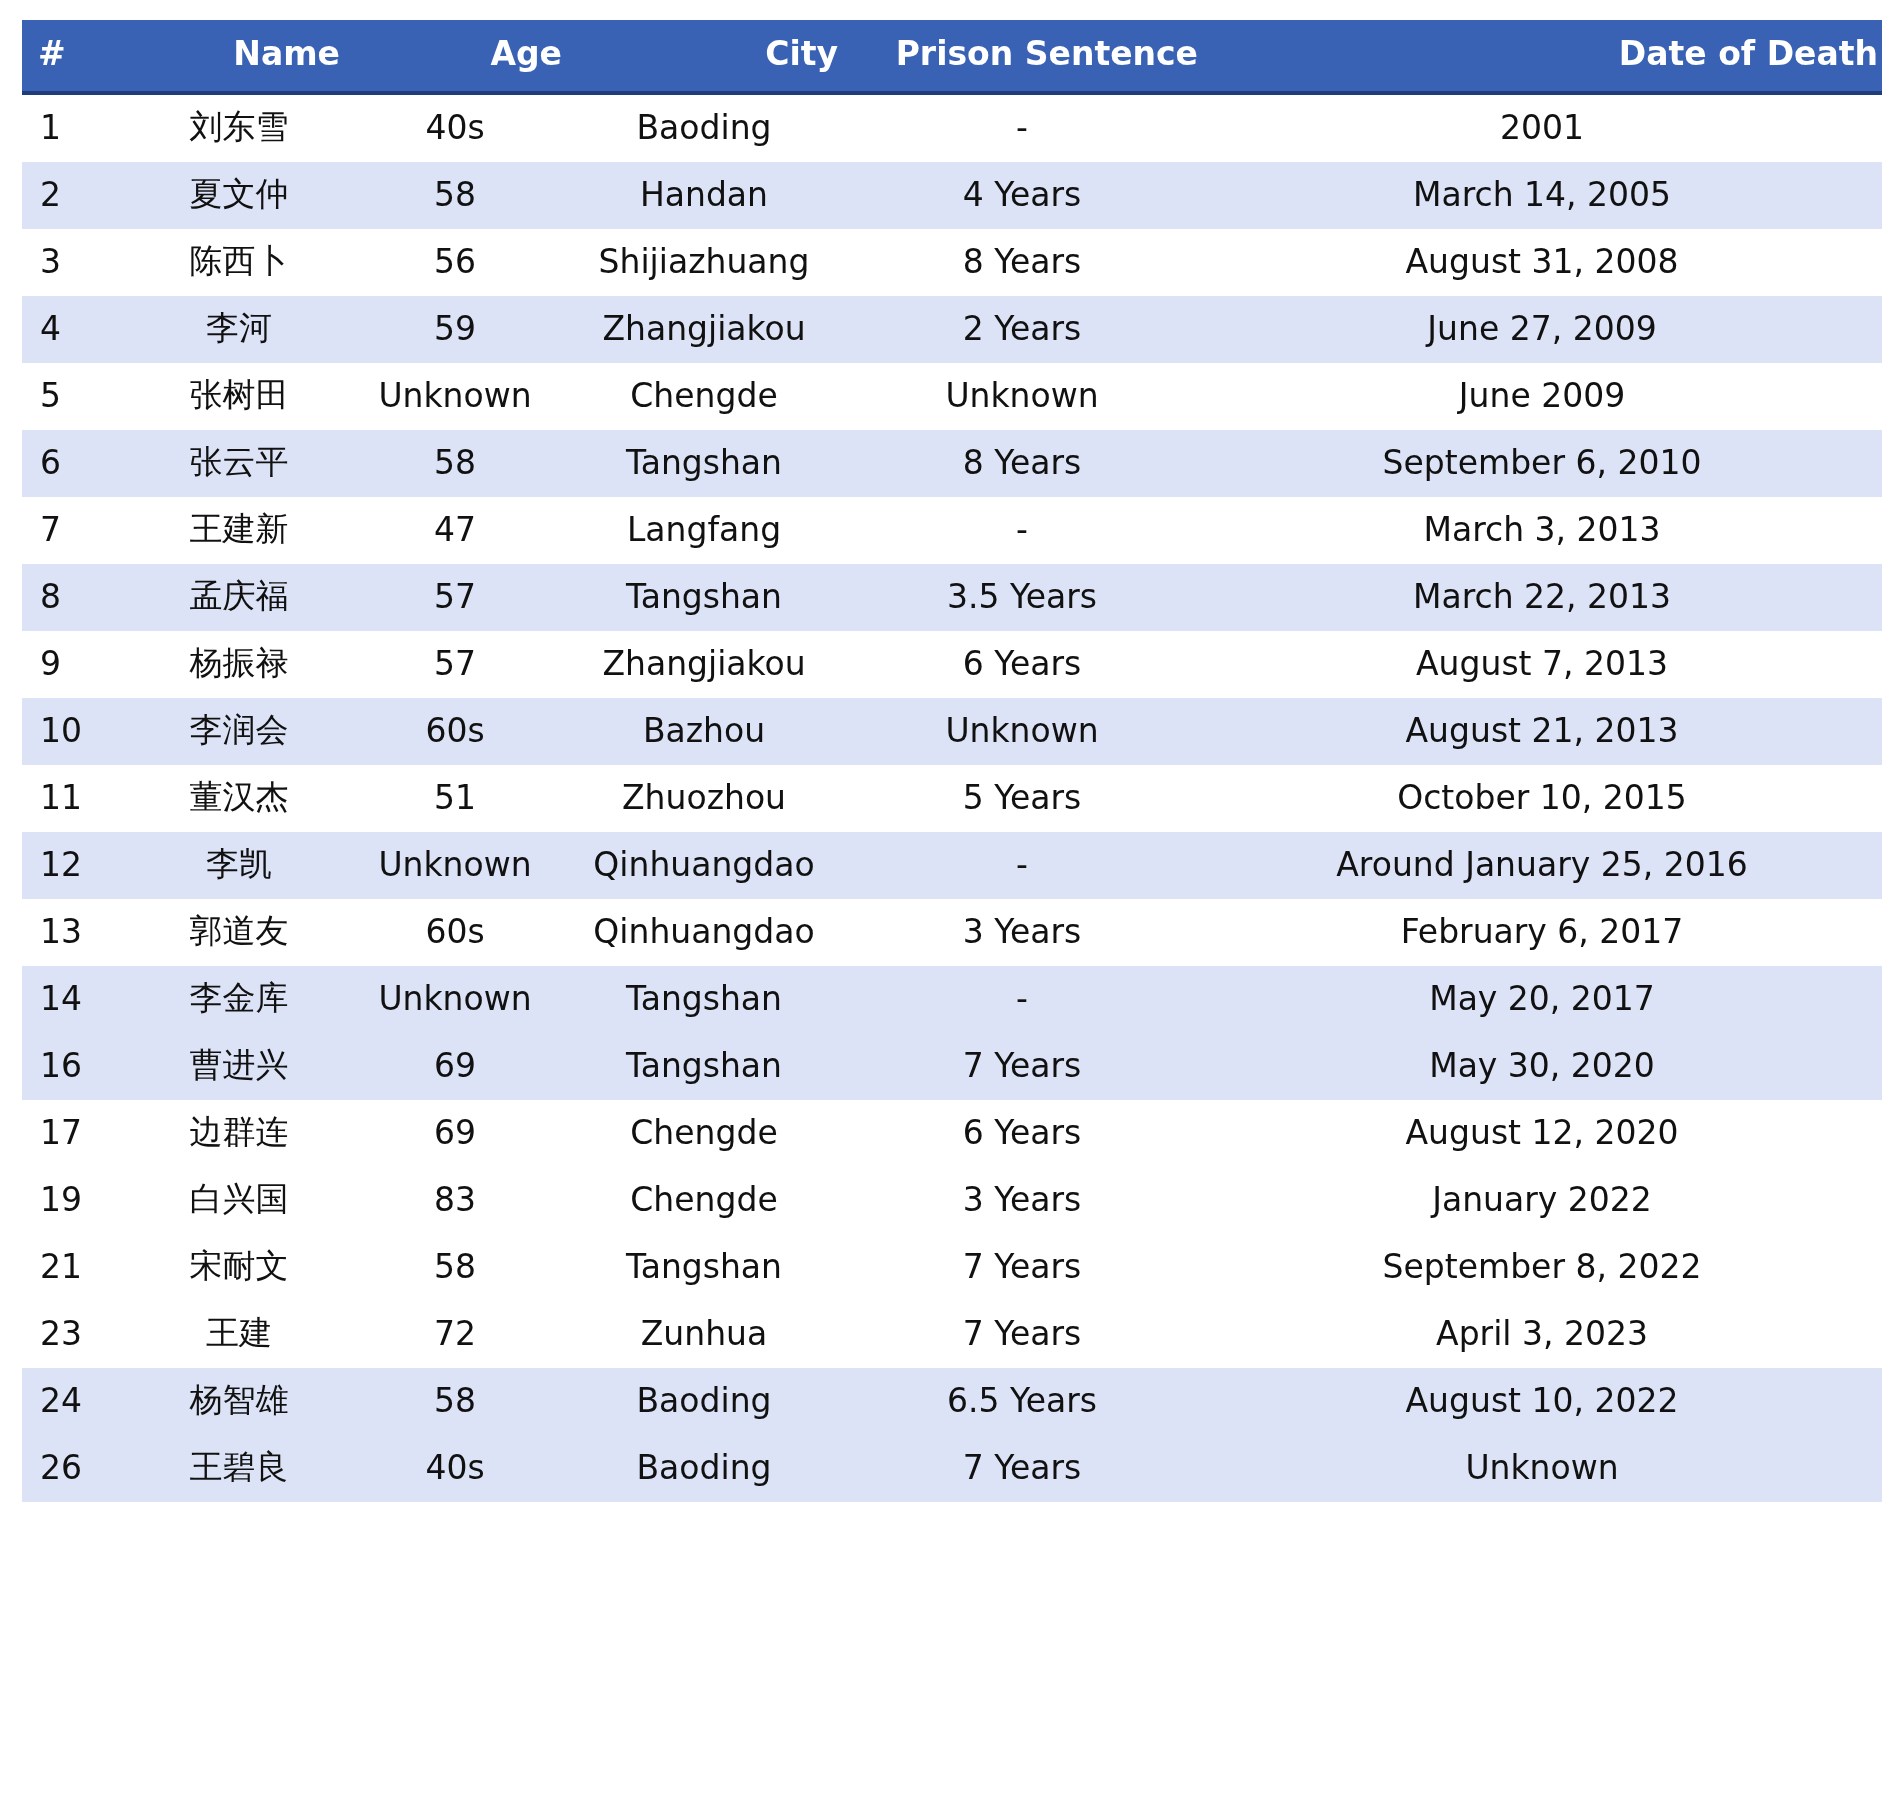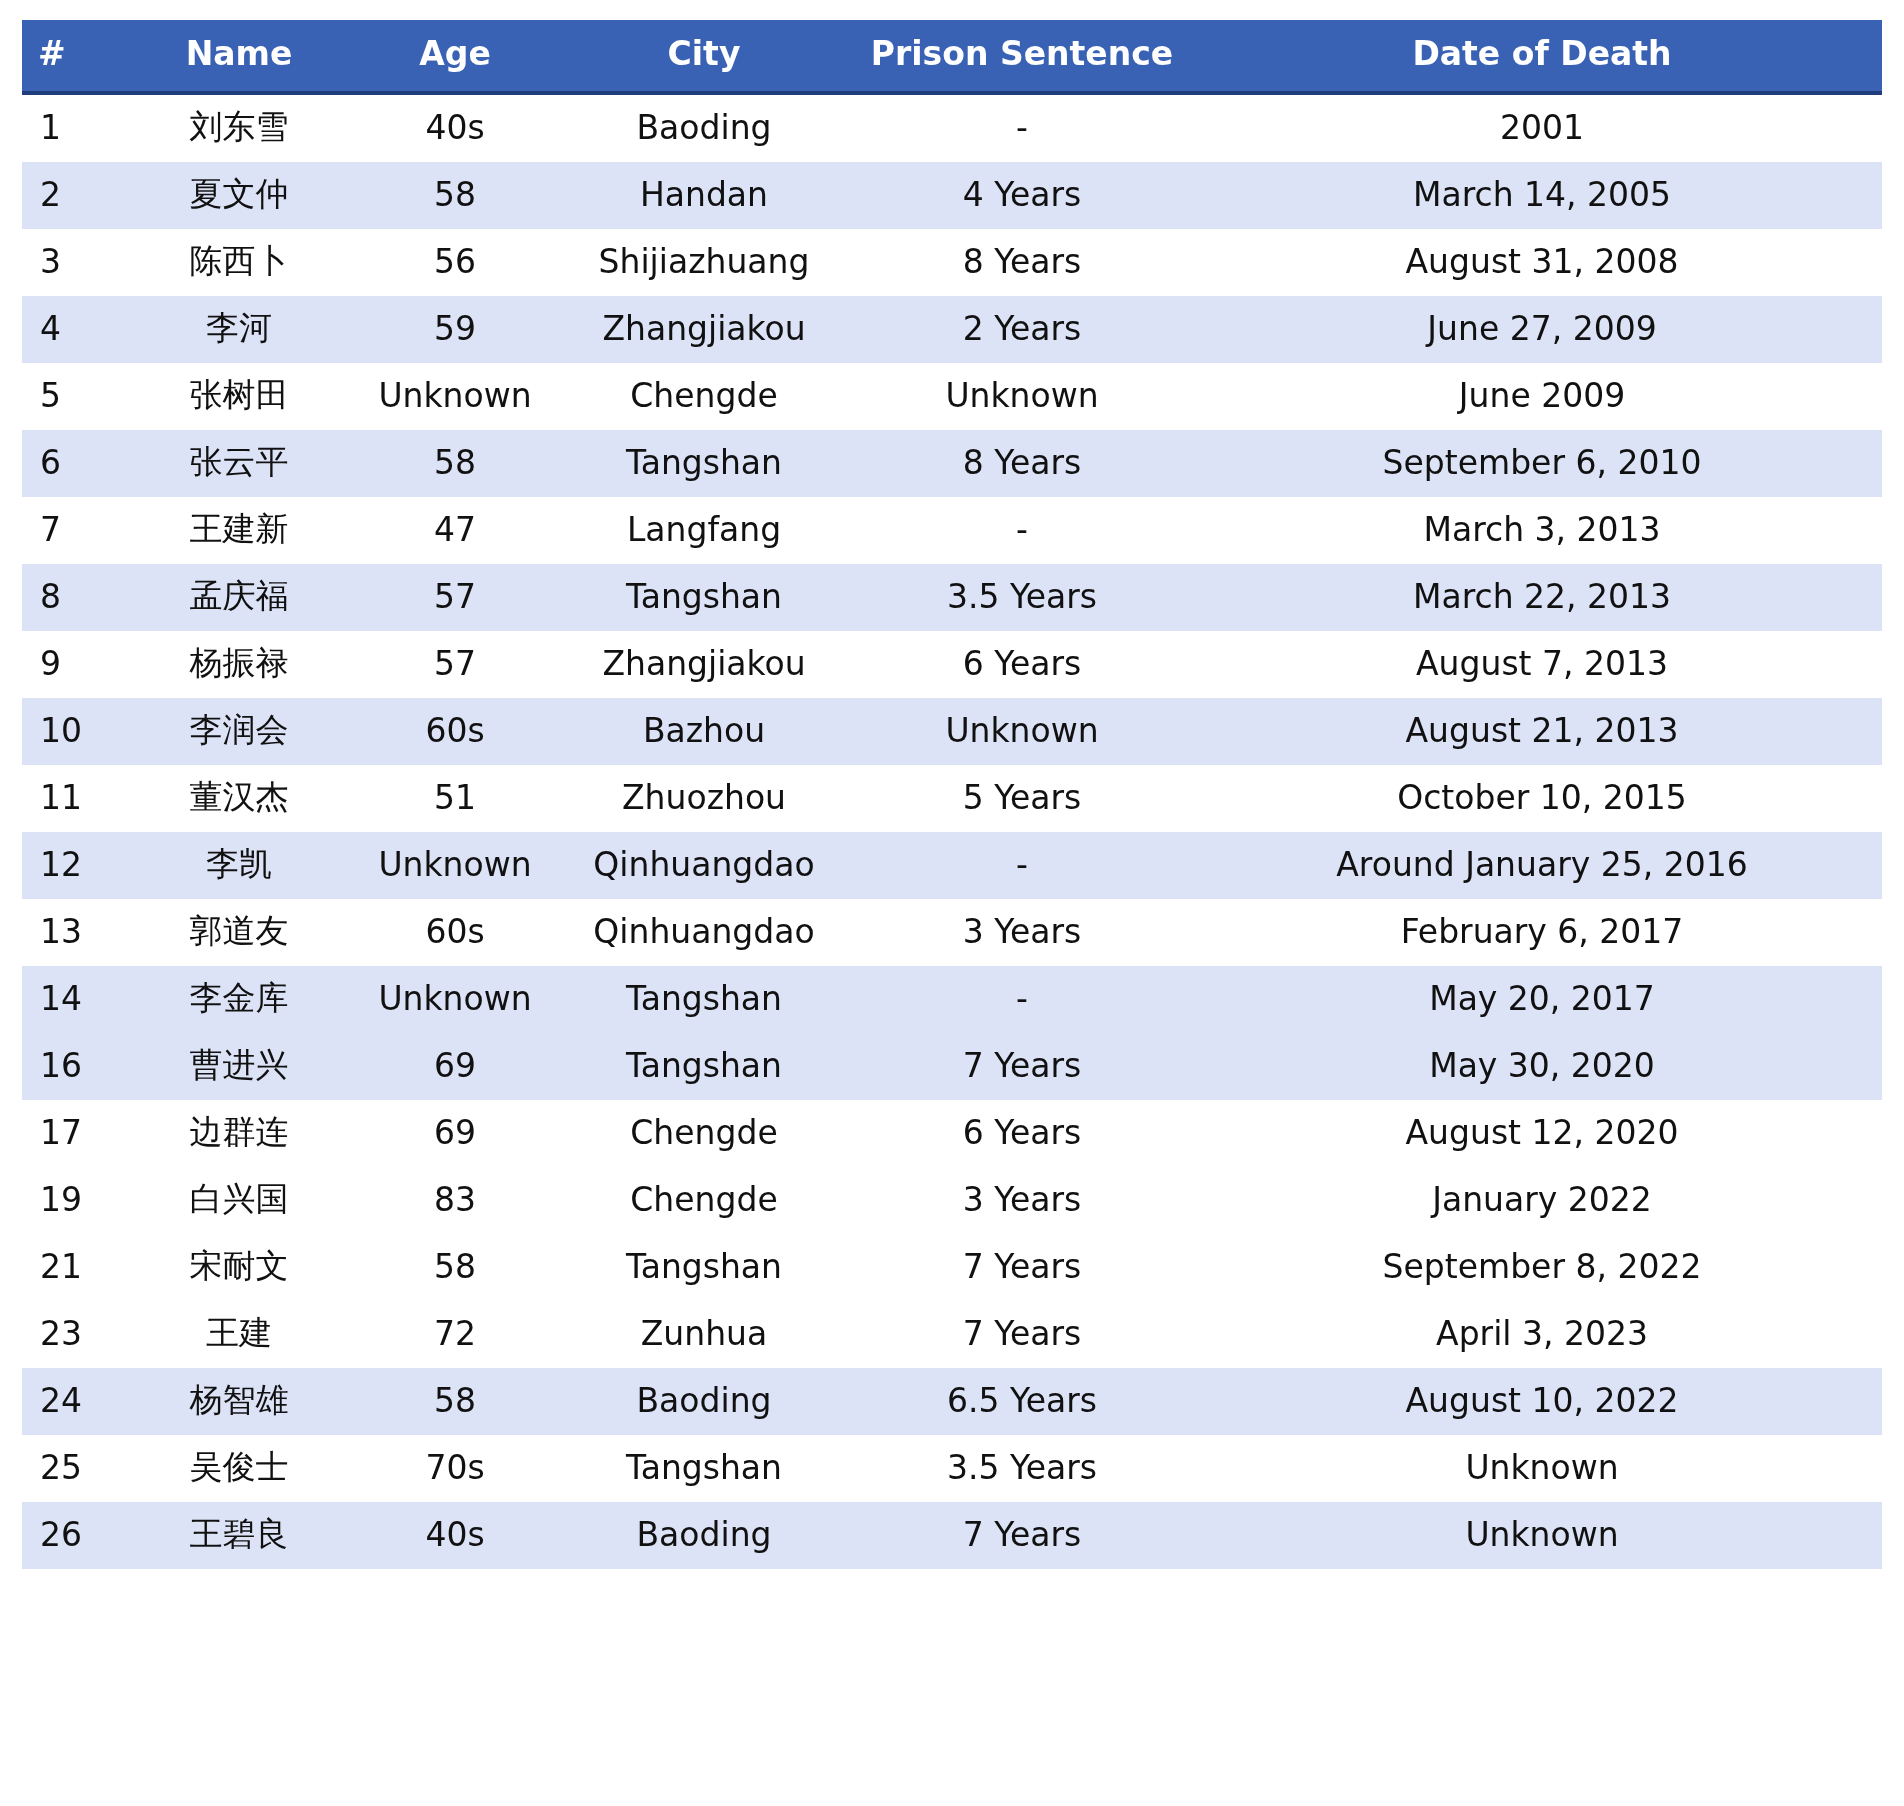--- a/index.html
+++ b/index.html
@@ -22,21 +22,21 @@
     width: 1860px;
     border-collapse: collapse;
     table-layout: fixed;
   }
   table.data-table thead th {
     background: #3a62b4;
     color: #ffffff;
     font-size: 33px;
     font-weight: bold;
     padding: 14px 4px 18px 4px;
-    text-align: center;
+    text-align: right;
     vertical-align: middle;
     border-bottom: 4px solid #1f3d7a;
     white-space: nowrap;
   }
   table.data-table thead th.col-num {
     text-align: left;
     padding-left: 16px;
   }
   table.data-table tbody td {
     font-size: 33px;
@@ -241,28 +241,20 @@
           <td>April 3, 2023</td>
         </tr>
         <tr class="even-row">
           <td class="col-num">24</td>
           <td>杨智雄</td>
           <td>58</td>
           <td>Baoding</td>
           <td>6.5 Years</td>
           <td>August 10, 2022</td>
         </tr>
-        <tr class="odd-row">
-          <td class="col-num">25</td>
-          <td>吴俊士</td>
-          <td>70s</td>
-          <td>Tangshan</td>
-          <td>3.5 Years</td>
-          <td>Unknown</td>
-        </tr>
         <tr class="even-row">
           <td class="col-num">26</td>
           <td>王碧良</td>
           <td>40s</td>
           <td>Baoding</td>
           <td>7 Years</td>
           <td>Unknown</td>
         </tr>
       </tbody>
   </table>

